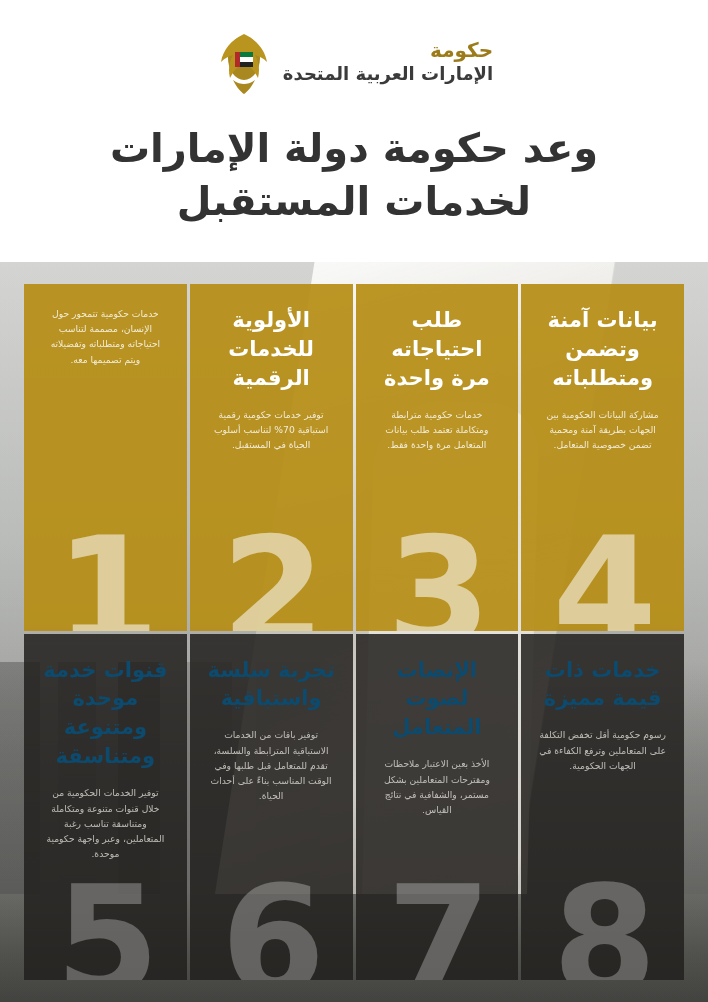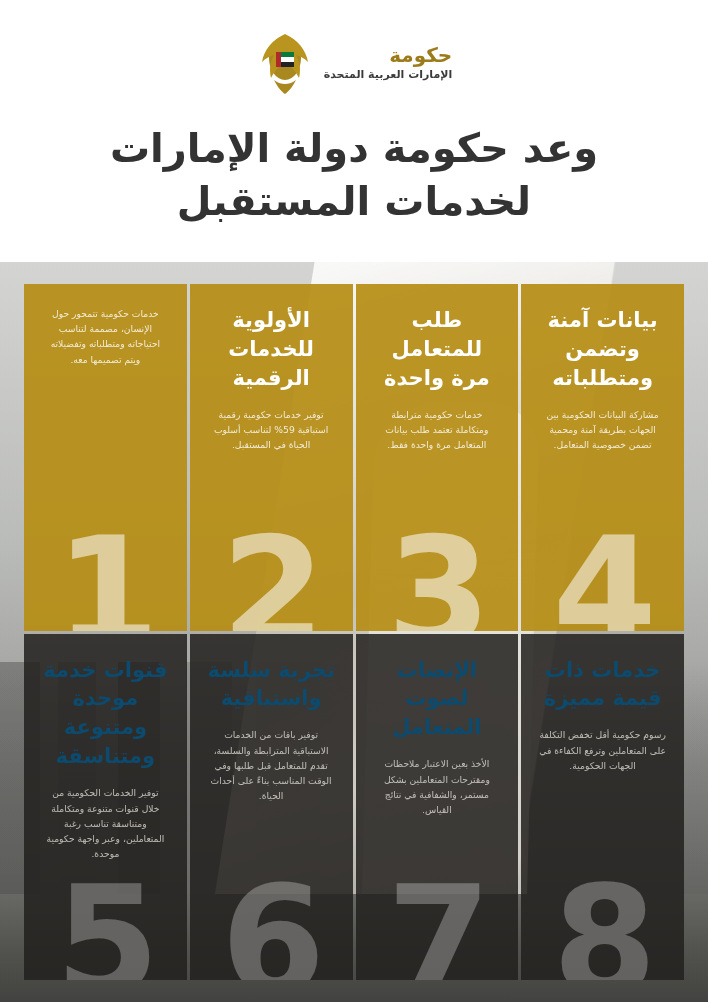--- a/index.html
+++ b/index.html
@@ -39,21 +39,21 @@
     text-align: right;
     line-height: 1.25;
   }
   .emblem-text .l1 {
     font-size: 20px;
     font-weight: bold;
     color: #9c7c1a;
     letter-spacing: 1px;
   }
   .emblem-text .l2 {
-    font-size: 11px;
+    font-size: 18px;
     font-weight: bold;
     color: #3b3b3b;
   }
   .main-title {
     text-align: center;
     margin-top: 26px;
     color: #333333;
     font-weight: bold;
     font-size: 40px;
     line-height: 1.32;
@@ -217,27 +217,27 @@
     </div>
 
     <div class="grid">
 
       <div class="card gold">
         <div class="c-title">بيانات آمنة وتضمن ومتطلباته</div>
         <div class="c-desc">مشاركة البيانات الحكومية بين الجهات بطريقة آمنة ومحمية تضمن خصوصية المتعامل.</div>
         <div class="c-num">4</div>
       </div>
       <div class="card gold">
-        <div class="c-title">طلب للمتعامل مرة واحدة</div>
+        <div class="c-title">طلب احتياجاته مرة واحدة</div>
         <div class="c-desc">خدمات حكومية مترابطة ومتكاملة تعتمد طلب بيانات المتعامل مرة واحدة فقط.</div>
         <div class="c-num">3</div>
       </div>
       <div class="card gold">
         <div class="c-title">الأولوية للخدمات الرقمية</div>
-        <div class="c-desc">توفير خدمات حكومية رقمية استباقية 59% لتناسب أسلوب الحياة في المستقبل.</div>
+        <div class="c-desc">توفير خدمات حكومية رقمية استباقية 70% لتناسب أسلوب الحياة في المستقبل.</div>
         <div class="c-num">2</div>
       </div>
       <div class="card gold">
         <div class="c-desc">خدمات حكومية تتمحور حول الإنسان، مصممة لتناسب احتياجاته ومتطلباته وتفضيلاته ويتم تصميمها معه.</div>
         <div class="c-num">1</div>
       </div>
 
       <div class="card dark">
         <div class="c-title">خدمات ذات قيمة مميزة</div>
         <div class="c-desc">رسوم حكومية أقل تخفض التكلفة على المتعاملين وترفع الكفاءة في الجهات الحكومية.</div>

